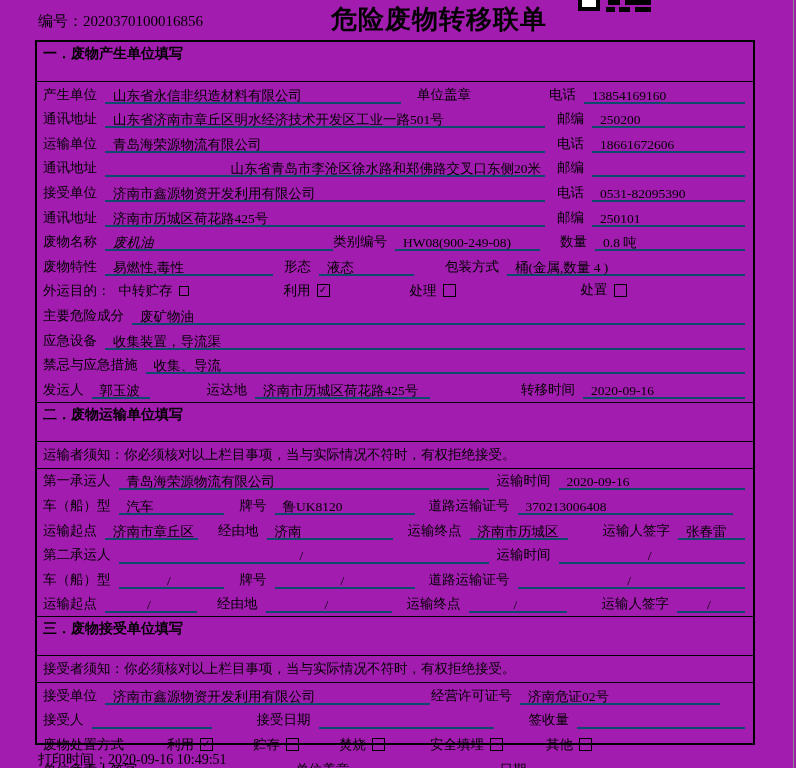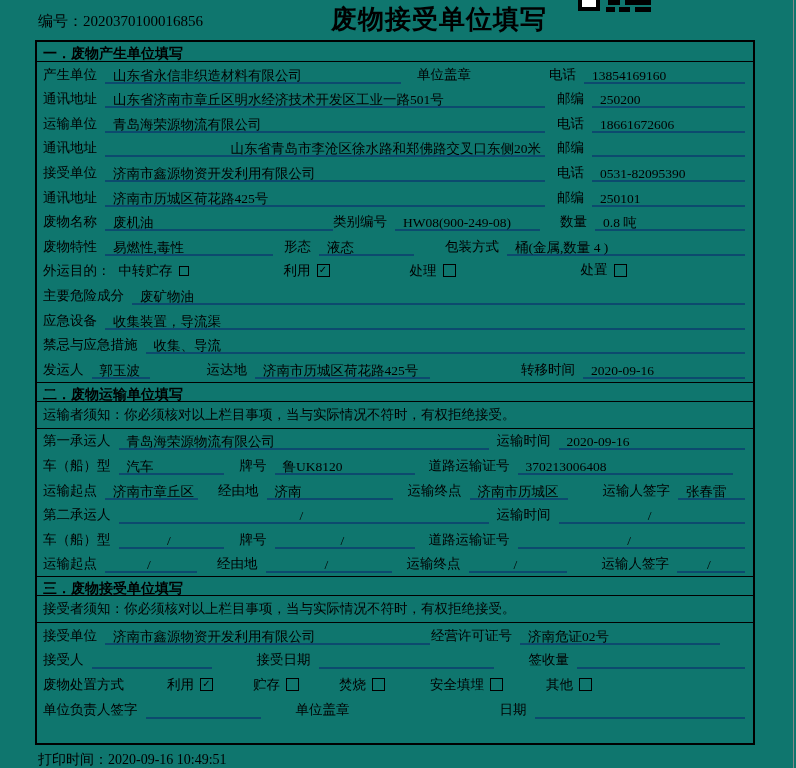--- a/index.html
+++ b/index.html
@@ -1,35 +1,35 @@
 <!DOCTYPE html>
 <html><head>
 <meta charset="utf-8">
 <style>
   html,body{margin:0;padding:0;background:#ffffff;}
-  .page{position:relative;width:796px;height:768px;background:#0f766e;color:#000;
+  .page{position:relative;width:796px;height:768px;background:#a21caf;color:#000;
         font-family:"Liberation Serif", serif;overflow:hidden;}
 
   
   .doc-no{position:absolute;left:38px;top:12px;font-size:15px;white-space:nowrap;}
   .doc-title{position:absolute;left:331px;top:2px;font-size:26px;font-weight:bold;
              letter-spacing:1px;white-space:nowrap;}
   .qr{position:absolute;left:578px;top:0;width:78px;height:12px;overflow:hidden;}
   .qr i{position:absolute;background:#000;}
   .qr .sq{left:0;top:-12px;width:22px;height:23px;background:#fff;border:4px solid #000;box-sizing:border-box;}
   .qr .b1{left:30px;top:0;width:12px;height:5px;}
   .qr .b2{left:47px;top:0;width:26px;height:5px;}
   .qr .b3{left:28px;top:7px;width:9px;height:5px;}
   .qr .b4{left:41px;top:7px;width:11px;height:5px;}
   .qr .b5{left:57px;top:7px;width:16px;height:5px;}
 
   
   .form-table{position:absolute;left:35px;top:40px;width:720px;height:705px;
               border:2px solid #000;box-sizing:border-box;font-size:13.5px;}
-  .sec-title{height:20px;line-height:23px;font-weight:bold;font-size:14px;
+  .sec-title{height:40px;line-height:23px;font-weight:bold;font-size:14px;
              padding-left:6px;border-bottom:1px solid #000;box-sizing:border-box;}
   .sec-title.bt{border-top:1px solid #000;}
   .notice{height:27px;line-height:26px;padding-left:6px;border-bottom:1px solid #000;
           box-sizing:border-box;white-space:nowrap;}
   .frow{display:flex;align-items:flex-end;height:24.6px;box-sizing:border-box;
         padding:0 8px 3px 6px;}
   .lab{white-space:nowrap;margin-right:8px;line-height:17px;padding-bottom:1px;}
   .txt{white-space:nowrap;line-height:17px;padding-bottom:1px;}
   .val{border-bottom:2px solid #0c4a6e;padding:0 4px 0 8px;white-space:nowrap;
        height:17px;line-height:17px;box-sizing:border-box;}
@@ -47,21 +47,21 @@
 </style>
 </head>
 <body>
 
 <div class="page">
 
   <div class="doc-no">
     <span>编号：</span><span>2020370100016856</span>
   </div>
 
-  <div class="doc-title">废物接受单位填写</div>
+  <div class="doc-title">危险废物转移联单</div>
 
   <div class="qr">
     <i class="sq"></i>
       <i class="b1"></i>
       <i class="b2"></i>
       <i class="b3"></i>
       <i class="b4"></i>
       <i class="b5"></i>
   </div>
 
@@ -99,21 +99,21 @@
         <span class="val f">0531-82095390</span>
       </div>
       <div class="frow">
         <span class="lab">通讯地址</span>
         <span class="val" style="min-width: 440px;">济南市历城区荷花路425号</span>
         <span class="lab" style="margin-left: 12px;">邮编</span>
         <span class="val f">250101</span>
       </div>
       <div class="frow">
         <span class="lab">废物名称</span>
-        <span class="val" style="min-width: 228px;">废机油</span>
+        <span class="val" style="min-width: 228px; font-style: italic;">废机油</span>
         <span class="lab">类别编号</span>
         <span class="val" style="min-width: 145px;">HW08(900-249-08)</span>
         <span class="lab" style="margin-left: 20px;">数量</span>
         <span class="val f">0.8 吨</span>
       </div>
       <div class="frow">
         <span class="lab">废物特性</span>
         <span class="val" style="min-width: 168px;">易燃性,毒性</span>
         <span class="lab" style="margin-left: 11px;">形态</span>
         <span class="val" style="min-width: 95px;">液态</span>

